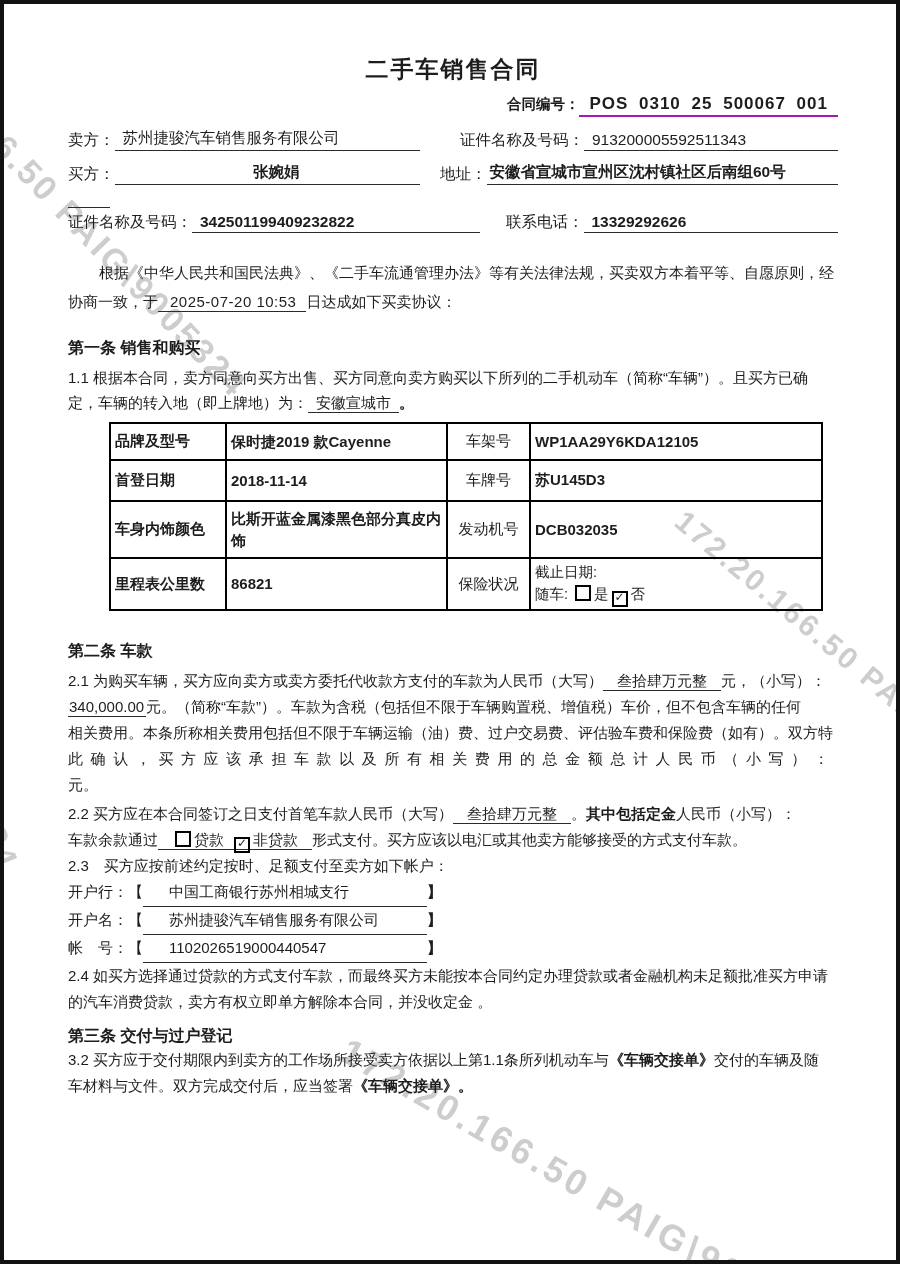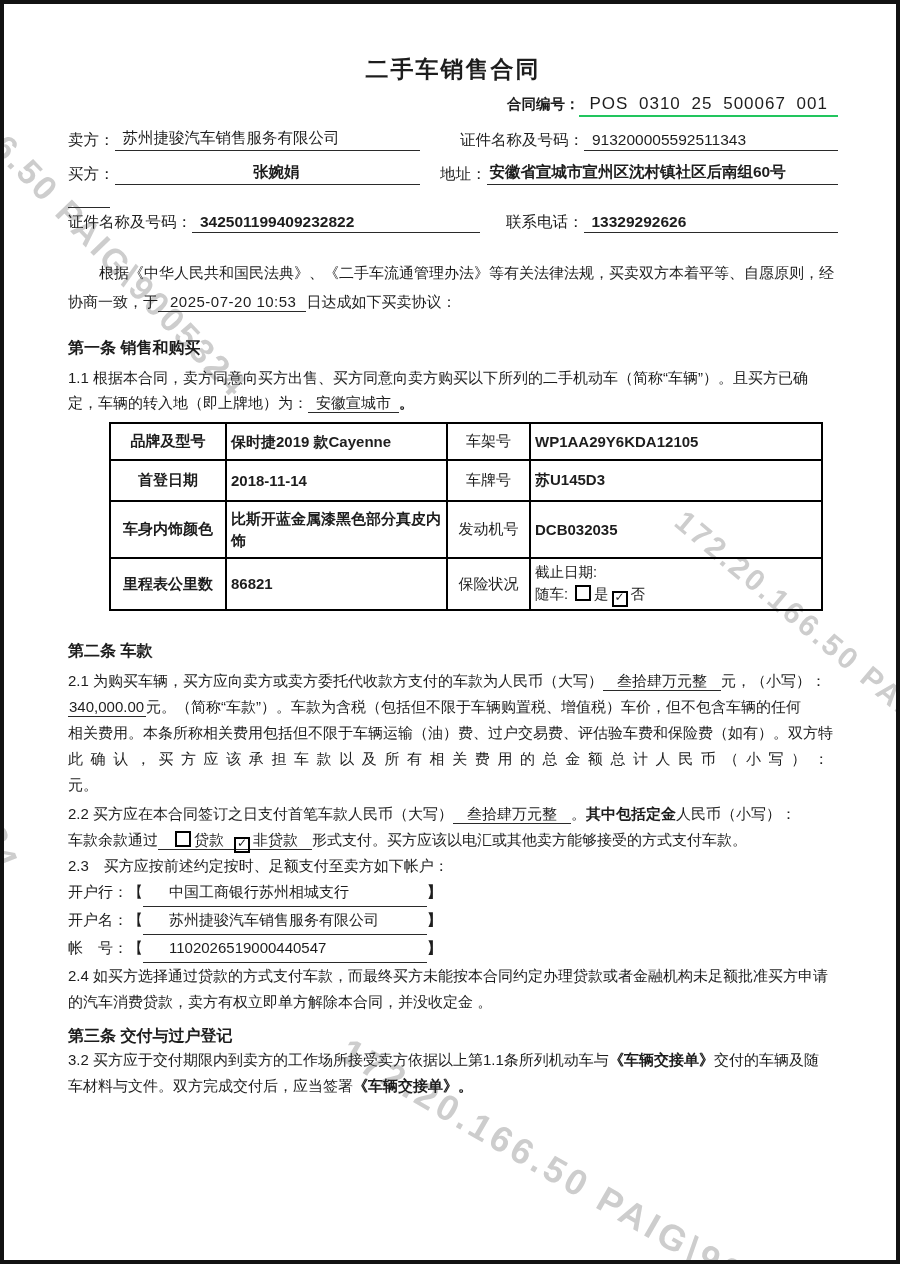--- a/index.html
+++ b/index.html
@@ -15,22 +15,22 @@
   }
   .wm1{left:-115px;top:-5px;font-size:34px;transform:rotate(46deg);}
   .wm2{left:686px;top:500px;font-size:30px;transform:rotate(40deg);}
   .wm3{left:350px;top:1026px;font-size:36px;transform:rotate(30deg);letter-spacing:4px;}
   .wm4{left:-175px;top:368px;font-size:34px;transform:rotate(68deg);}
   
   .content{position:relative;z-index:1;padding:0 58px 0 64px;}
   .title{margin-top:50px;text-align:center;font-size:23px;font-weight:bold;letter-spacing:2px;}
   .contract-line{margin-top:9px;text-align:right;font-size:14.5px;}
   .cn-label{font-weight:bold;}
-  .cn-value{display:inline-block;font-size:17px;font-weight:normal;letter-spacing:1px;word-spacing:5px;
-    border-bottom:2px solid #22c55e;padding:0 10px 1px 10px;}
+  .cn-value{display:inline-block;font-size:17px;font-weight:bold;letter-spacing:1px;word-spacing:5px;
+    border-bottom:2px solid #a21caf;padding:0 10px 1px 10px;}
   
   .prow{display:flex;margin-top:11px;font-size:15.5px;align-items:flex-end;}
   .pcell{display:flex;align-items:flex-end;}
   .pc1{width:352px;}
   .pc1w{width:412px;}
   .g38{margin-left:40px;flex:1;}
   .g20{margin-left:20px;flex:1;}
   .g24{margin-left:26px;flex:1;}
   .plabel{white-space:nowrap;}
   .uv{border-bottom:1.6px solid #2a2a2a;white-space:nowrap;padding:0 4px 1px 8px;}
@@ -56,21 +56,21 @@
   .itemind{padding-left:12px;}
   
   .acct-val{display:inline-block;min-width:252px;padding:0 6px 1px 26px;}
   
   .cbx{display:inline-block;width:12px;height:12px;border:2px solid #000;vertical-align:-2px;
     line-height:11px;font-size:12px;font-weight:bold;text-align:center;margin:0 3px;}
   .cbx .ck{display:block;margin-top:-1px;}
   
   table.veh{border-collapse:collapse;margin:7px 0 0 41px;table-layout:fixed;width:690px;}
   table.veh td{border:2px solid #000;padding:2px 4px;font-size:15px;vertical-align:middle;}
-  td.lab{font-weight:bold;text-align:center;width:106px;}
+  td.lab{font-weight:bold;width:106px;}
   td.lab2{font-weight:normal;text-align:center;width:73px;margin-top:32px;}
   td.val1{width:211px;font-weight:bold;padding-left:11px;white-space:normal;line-height:22px;}
   td.val2{width:282px;font-weight:bold;padding-left:11px;font-size:16px;}
   tr.r1 td{height:31px;}
   tr.r2 td{height:35px;}
   tr.r3 td{height:51px;}
   tr.r4 td{height:46px;}
   .ins{font-weight:normal !important;font-size:14.5px !important;line-height:22px;}
 </style>
 </head>

